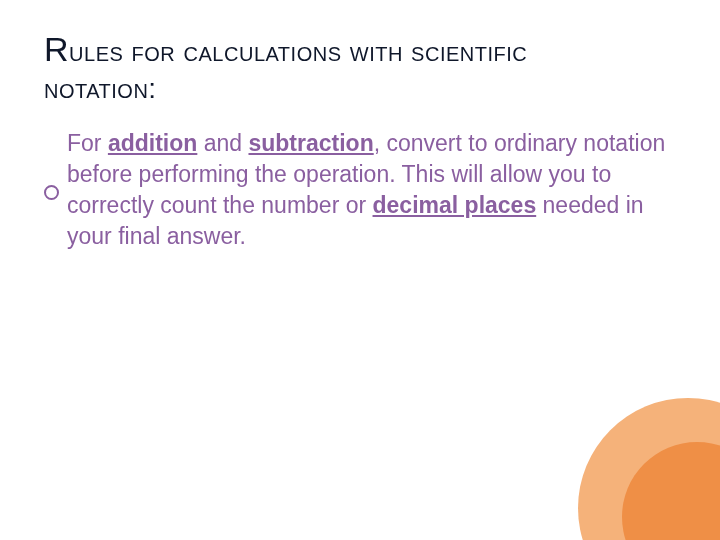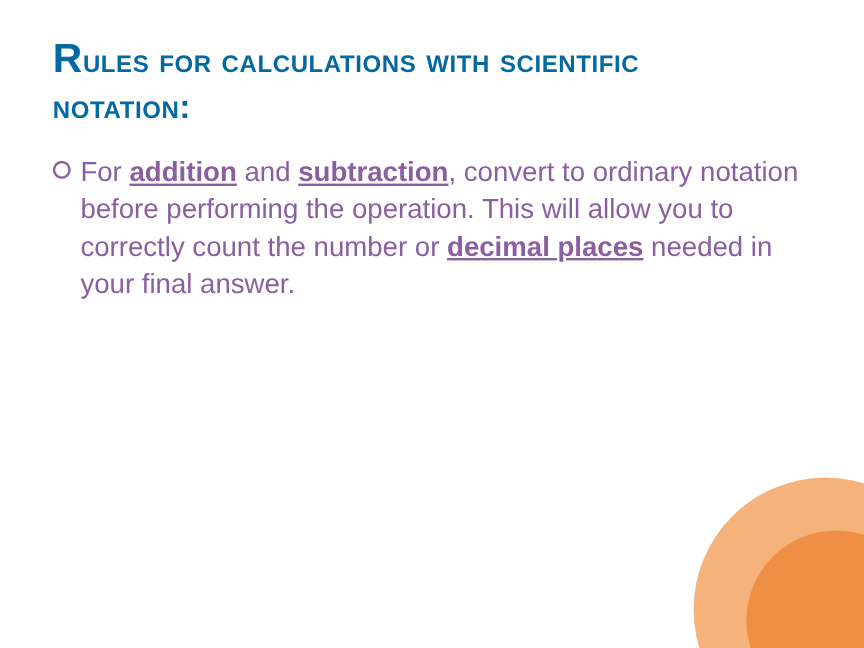--- a/index.html
+++ b/index.html
@@ -1,21 +1,21 @@
 <!DOCTYPE html>
 <html><head>
 <meta charset="utf-8">
 <style>
   html,body{margin:0;padding:0}
   body{width:720px;height:540px;background:#fff;font-family:Arial,Helvetica,sans-serif;position:relative;overflow:hidden}
   .slide{padding:28px 44px 0 44px;box-sizing:border-box}
-  .title{font-variant:small-caps;font-weight:bold;color:#0369a1;font-size:28px;line-height:1.25;letter-spacing:0.5px}
+  .title{font-variant:small-caps;font-weight:normal;color:#0f172a;font-size:28px;line-height:1.25;letter-spacing:0.5px}
   .title .big{font-size:34px}
   .bullets{margin-top:22px}
-  .bullet{display:flex;align-items:flex-start;margin-bottom:28px}
+  .bullet{display:flex;align-items:center;margin-bottom:28px}
   .ring{flex:0 0 auto;display:inline-block;border:2px solid #8a5fa0;border-radius:50%;margin-top:6px;margin-right:8px}
   .b1 .ring{width:11px;height:11px}
   .b2 .ring{width:9px;height:9px;border-color:#333}
   .b1 .txt{color:#8a5fa0;font-size:23px;line-height:1.35}
   .b2 .txt{color:#222;font-size:21px;line-height:1.35}
   .ub{font-weight:bold;text-decoration:underline}
   .corner{position:absolute;right:-78px;bottom:-78px;width:220px;height:220px;border-radius:50%;background:#f5b27a}
   .corner-inner{position:absolute;right:-52px;bottom:-52px;width:150px;height:150px;border-radius:50%;background:#ef8f46}
 </style>
 </head>

